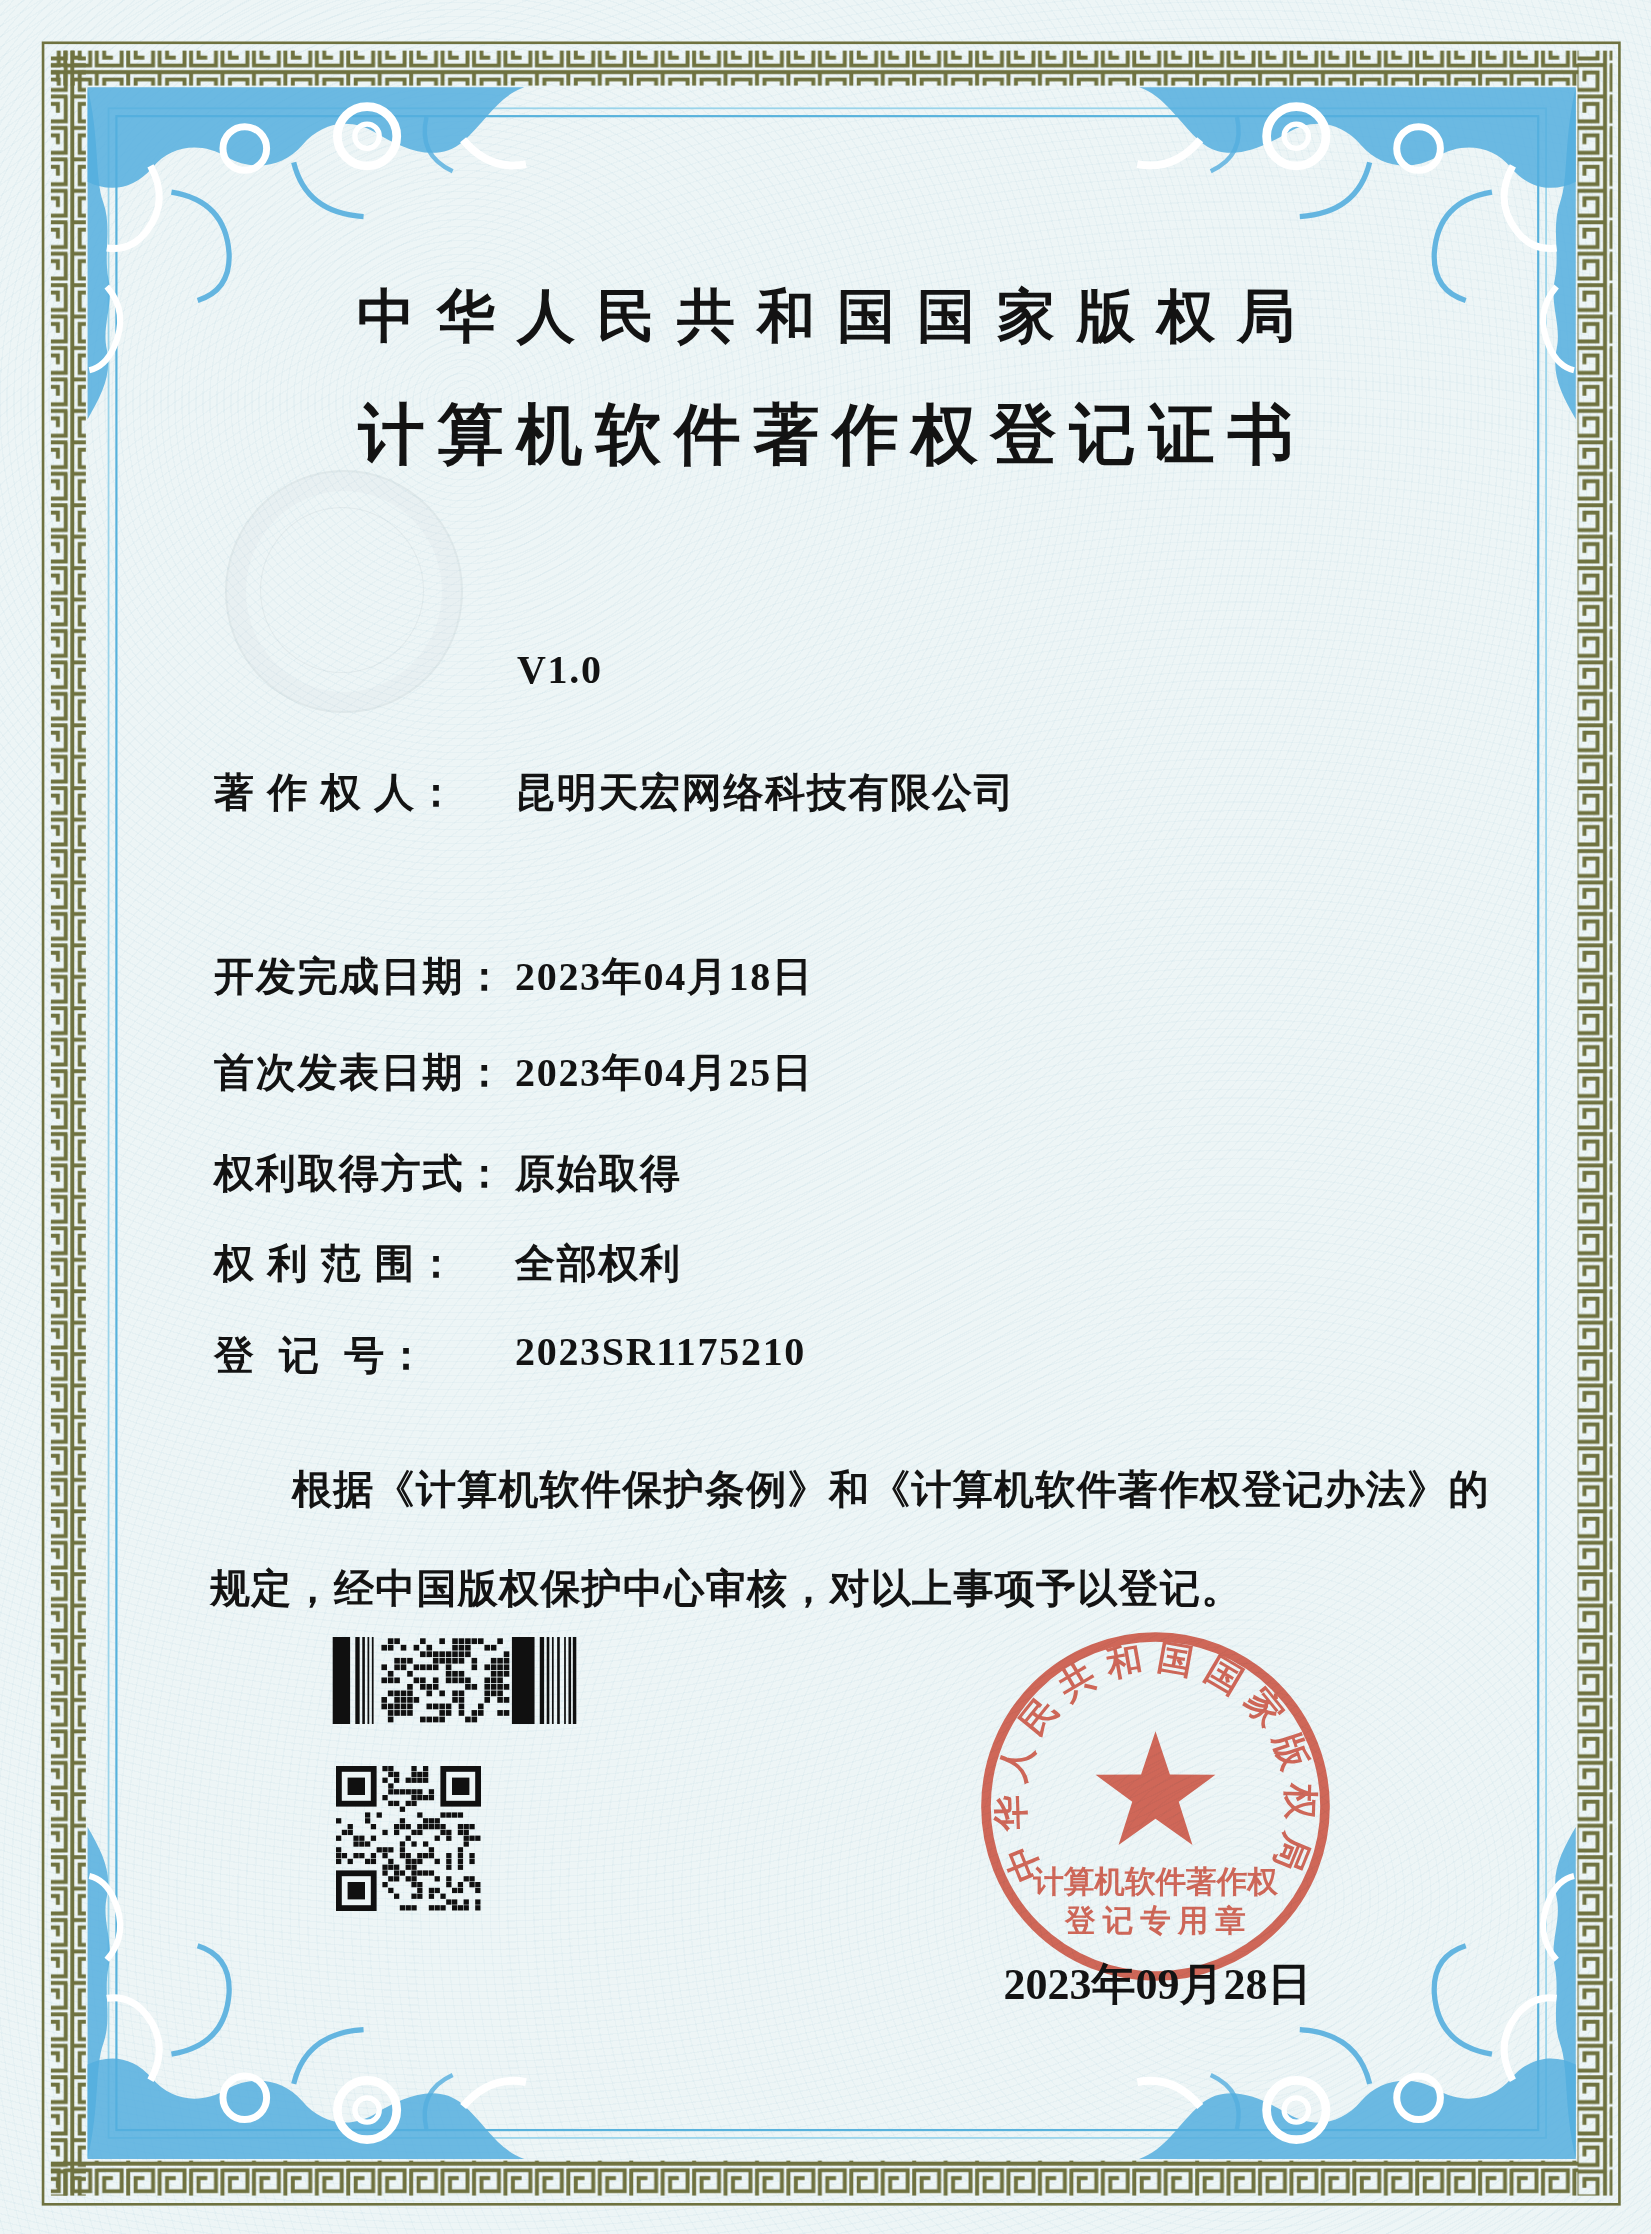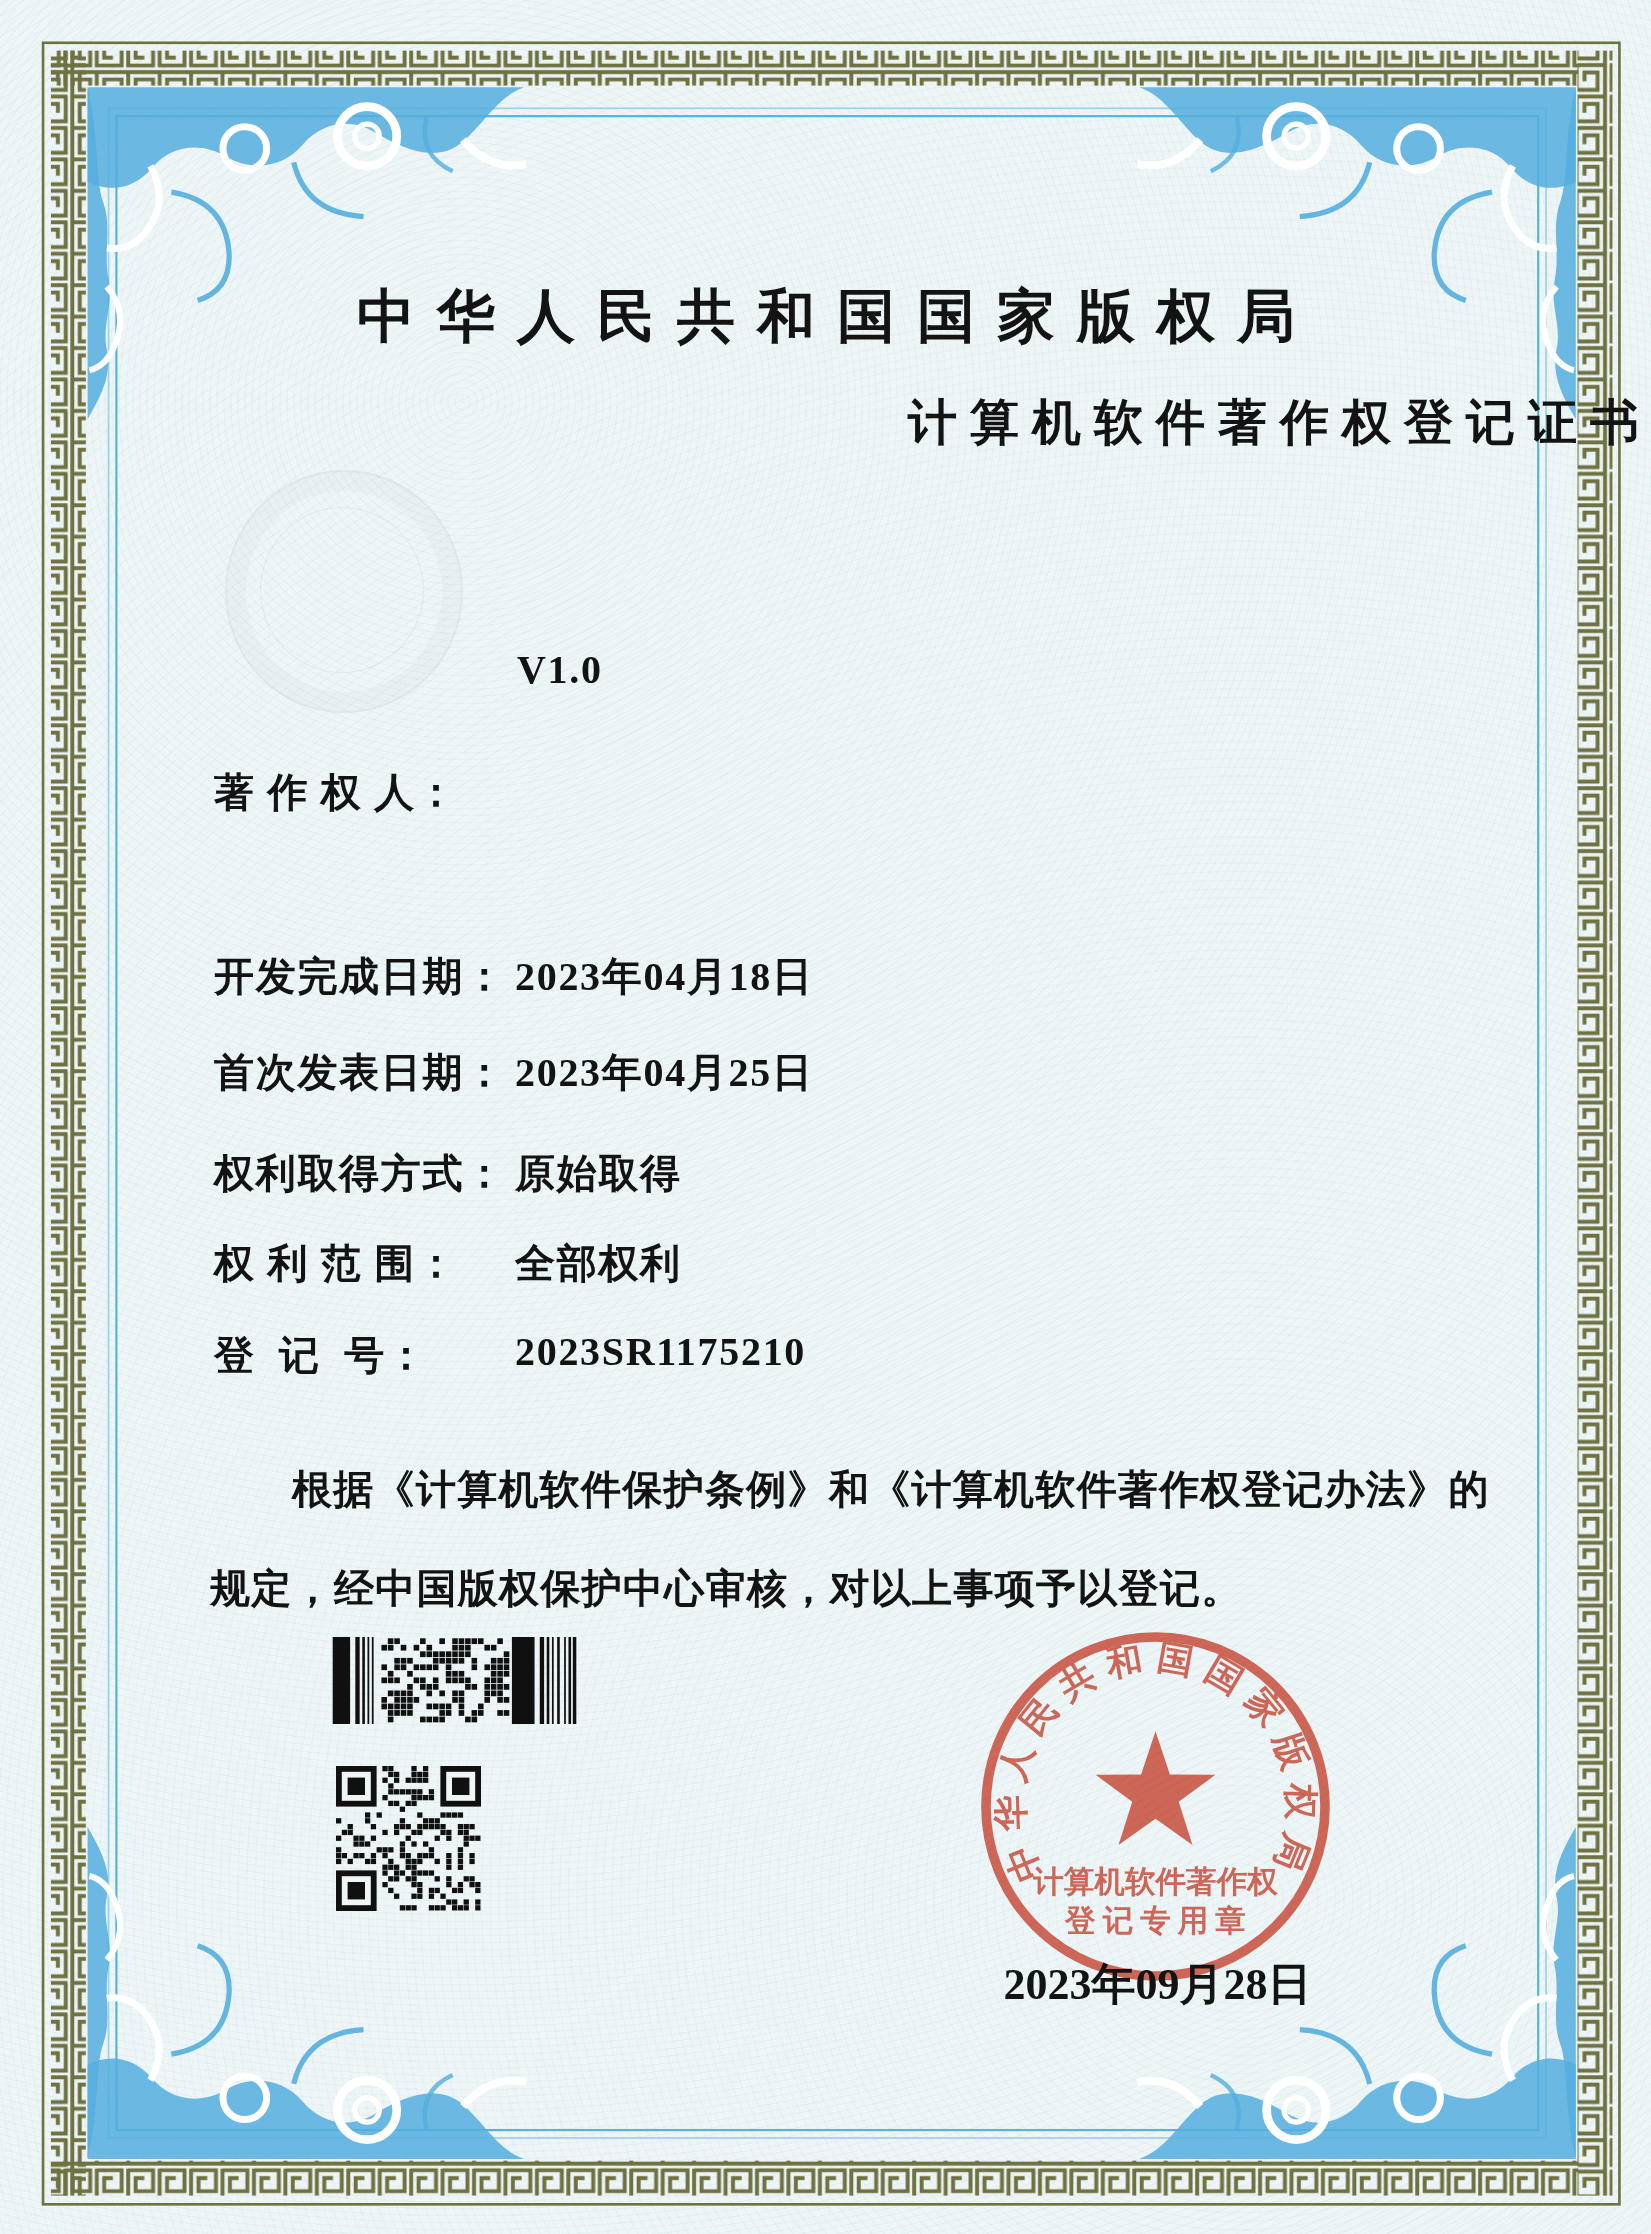--- a/index.html
+++ b/index.html
@@ -29,21 +29,21 @@
   }
 
   .title1{
     position:absolute;left:0;top:278px;width:100%;
     text-align:center;font-size:58px;font-weight:700;
     letter-spacing:22px;padding-left:22px;box-sizing:border-box;
     white-space:pre;
   }
   .title2{
     position:absolute;left:0;top:390px;width:100%;
-    text-align:right;font-size:49px;font-weight:700;
+    text-align:center;font-size:66px;font-weight:700;
     letter-spacing:13px;padding-left:13px;box-sizing:border-box;
     white-space:pre;
   }
   .certno{
     position:absolute;left:1011px;top:507px;
     display:flex;gap:26px;font-size:35px;font-weight:600;white-space:pre;
   }
   .row{
     position:absolute;left:214px;font-size:40px;font-weight:600;
     display:flex;white-space:pre;letter-spacing:1.7px;
@@ -120,20 +120,21 @@
     </div>
 
   <div class="title1">中华人民共和国国家版权局</div>
   <div class="title2">计算机软件著作权登记证书</div>
 
 
   <div class="val2" style="top:646px">V1.0</div>
 
   <div class="row" style="top:765px">
     <span class="lbl">著 作 权 人：</span>
+    <span class="val">昆明天宏网络科技有限公司</span>
   </div>
 
   <div class="row" style="top:949px">
     <span class="lbl">开发完成日期：</span>
     <span class="val">2023年04月18日</span>
   </div>
 
   <div class="row" style="top:1045px">
     <span class="lbl">首次发表日期：</span>
     <span class="val">2023年04月25日</span>

